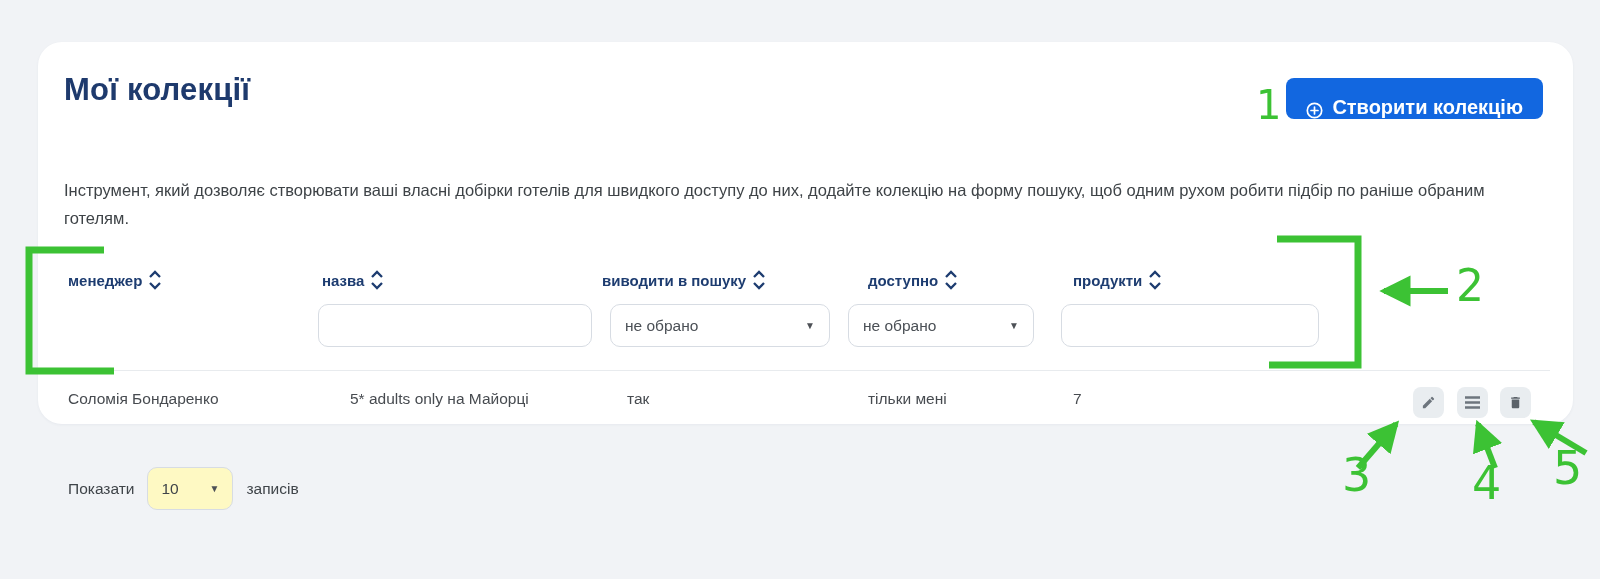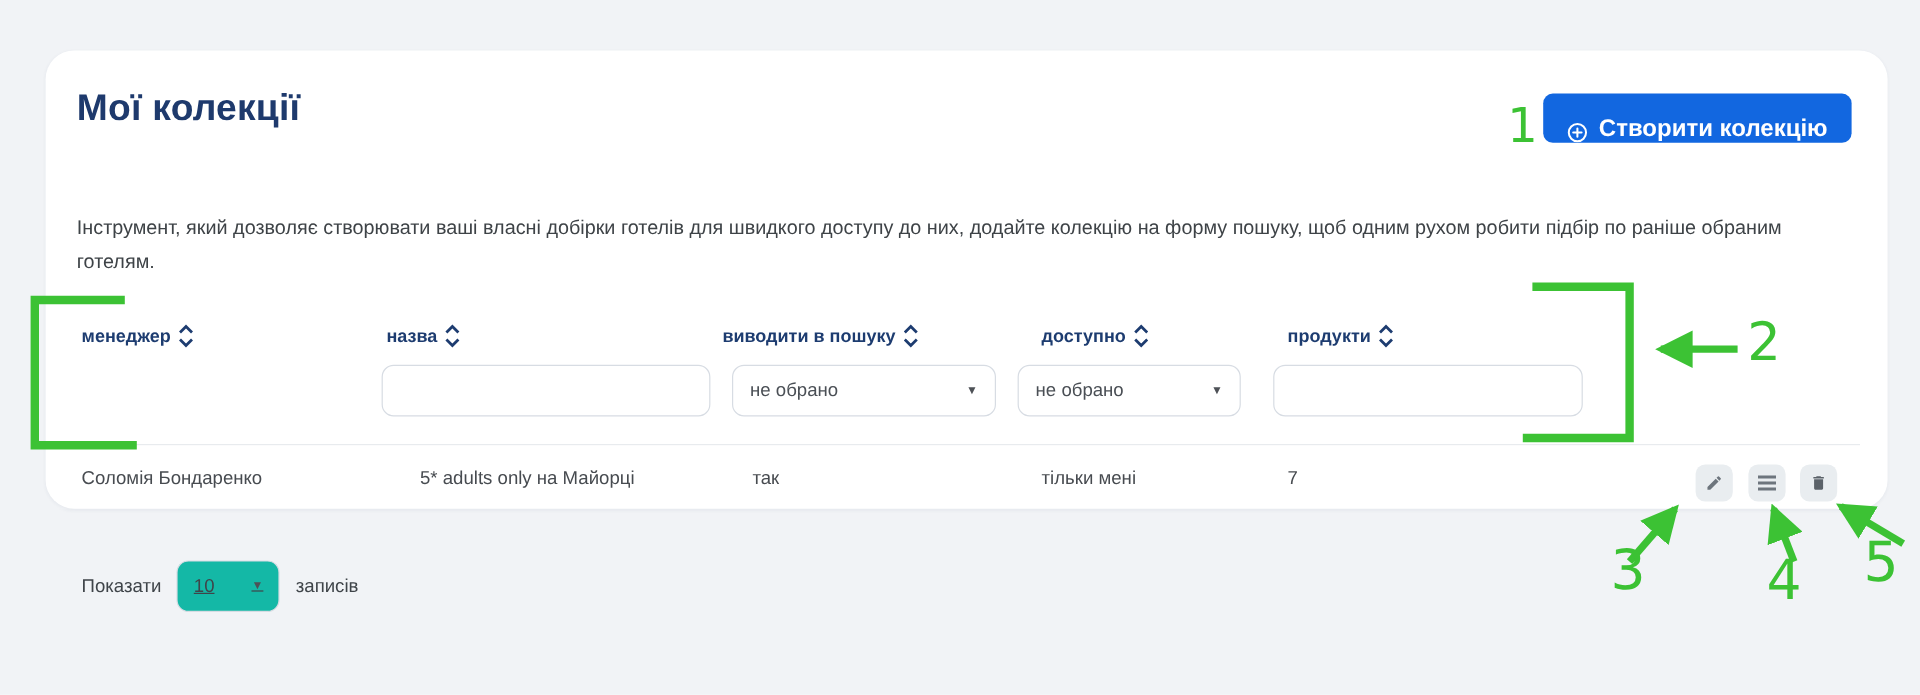--- a/index.html
+++ b/index.html
@@ -81,22 +81,22 @@
   .a-delete { left:1462px; }
   .action-btn svg { display:block; }
   .footer {
     position:absolute; left:30px; top:425px; height:43px;
     display:flex; align-items:center; gap:13px;
     font-size:15.5px; color:#3f4449;
   }
   .page-size {
     width:86px; height:43px; border:1px solid #d7dce3; border-radius:10px;
     display:flex; align-items:center; justify-content:space-between;
-    padding:0 13px; cursor:pointer; background:#14b8a6;
-    font-size:15.5px; color:#3f4449;text-decoration:underline;
+    padding:0 13px; cursor:pointer; background:#fef9c3;
+    font-size:15.5px; color:#3f4449;
   }
   
   .anno-svg {
     position:absolute; left:0; top:0; width:1600px; height:579px;
     pointer-events:none; z-index:50;
   }
   .anno-num {
     position:absolute; z-index:51; color:#3cc234; pointer-events:none;
     font-family:"DejaVu Sans", sans-serif; font-weight:400;
   }

